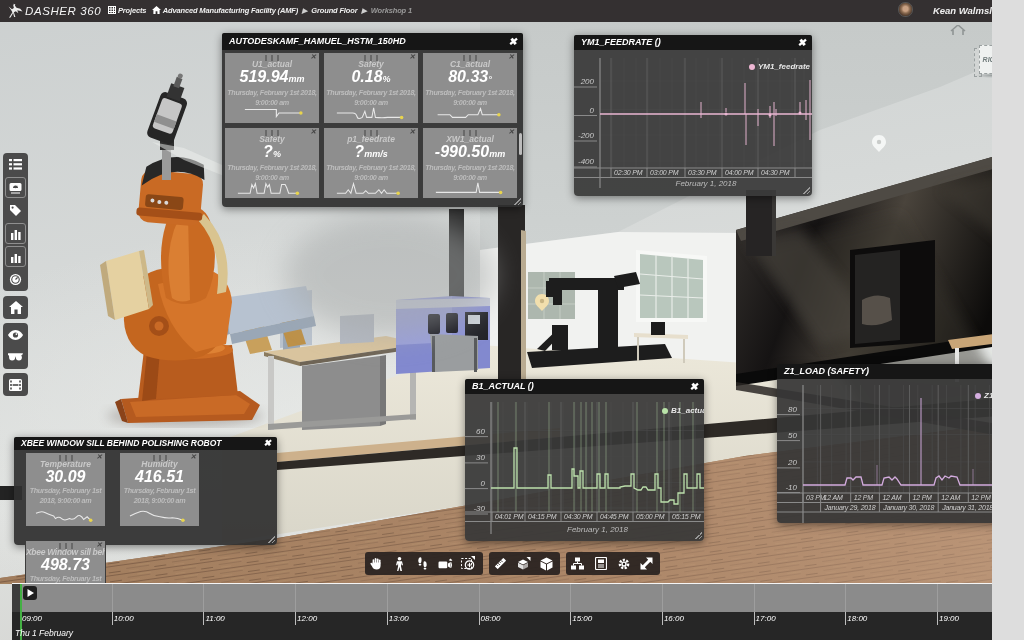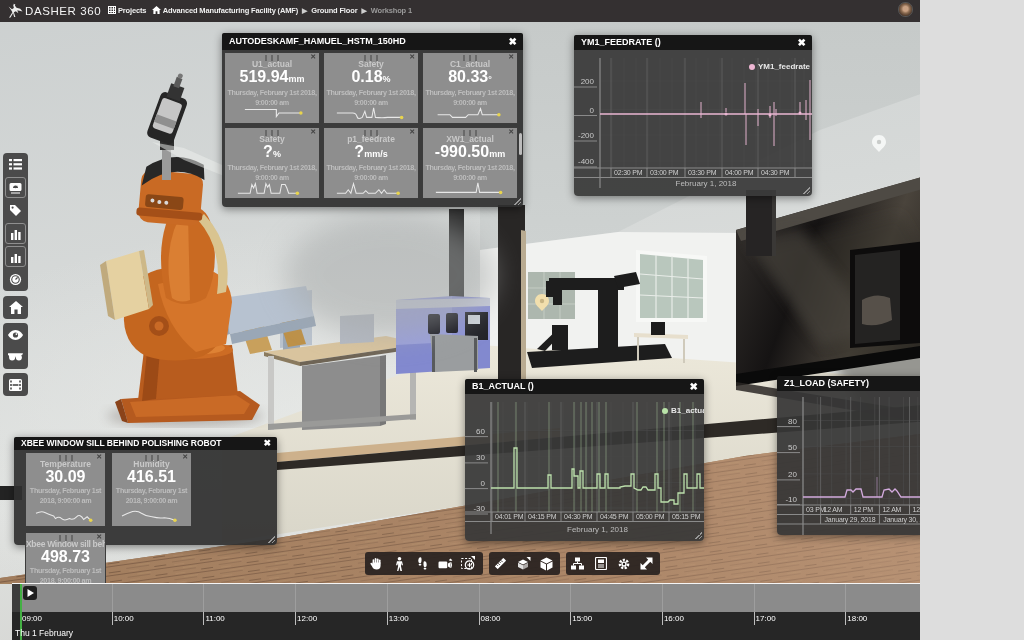--- a/index.html
+++ b/index.html
@@ -1,15 +1,15 @@
 <!DOCTYPE html>
 <html><head><meta charset="utf-8"><style>
 html,body{margin:0;padding:0;width:1024px;height:640px;overflow:hidden;background:#ddd;
 font-family:"Liberation Sans",sans-serif;}
-#app{position:relative;width:920px;height:640px;overflow:hidden;}
+#app{position:relative;width:992px;height:640px;overflow:hidden;font-style:italic;}
 .abs{position:absolute;}
 
 #topbar{position:absolute;left:0;top:0;width:1024px;height:22px;background:#343031;color:#eee;z-index:50;}
 #logo{position:absolute;left:25px;top:5px;font-size:11.5px;letter-spacing:0.6px;color:#f4f4f4;font-weight:400;}
 #crumbs{position:absolute;left:108px;top:0;height:22px;line-height:22px;font-size:7.5px;font-weight:bold;color:#f0f0f0;white-space:nowrap;letter-spacing:-0.15px;}
 #crumbs .dim{color:#9a9a9a;}
 #crumbs .sep{color:#cfcfcf;font-size:7px;padding:0 4px;}
 #user{position:absolute;right:12px;top:0;height:22px;line-height:22px;font-size:9.5px;font-weight:bold;color:#f0f0f0;}
 
 #scene{position:absolute;left:0;top:0;width:1024px;height:640px;}
@@ -474,21 +474,21 @@
             <circle cx="78" cy="13" r="2" fill="#e8d44d"></circle>
           </svg>
         </div>
  </div>
  <div class="abs" style="right:1px;top:100px;width:3px;height:22px;background:#bcbcbc;border-radius:2px"></div>
  <div class="rsz"></div>
 </div>
 
 <div class="panel" style="left:14px;top:437px;width:263px;height:108px">
  <div class="phead" style="height:13px;line-height:13px;font-size:8.5px">XBEE WINDOW SILL BEHIND POLISHING ROBOT<span class="x" style="line-height:13px;font-size:9px">✖</span></div>
- <div class="tiles" style="gap:5px;padding:2px 11px">
+ <div class="tiles" style="gap:13px;padding:2px 11px">
   <div class="tile" style="width:81px;height:75px">
           <div class="grip"></div>
           <div class="tx">✕</div>
    <div class="lbl">Temperature</div>
           <div class="val">30.09</div>
    <div class="dt">Thursday, February 1st<br>2018, 9:00:00 am</div>
    <svg class="abs" style="left:2px;bottom:3px" width="76" height="15" viewBox="0 0 76 17">
             <path d="M4 6 Q10 3 14 5 T24 9 L26 12 Q30 9 33 12 T42 12 Q46 14 50 10 T58 13 L62 10 L66 14" fill="none" stroke="#e8e8e8" stroke-width="1.2"></path>
             <circle cx="66" cy="14" r="2" fill="#e8d44d"></circle>
           </svg>
@@ -665,21 +665,21 @@
           <line x1="199" y1="8" x2="199" y2="118" stroke="#a8c79c" stroke-width="1.6" opacity="0.3"></line>
           <line x1="215" y1="8" x2="215" y2="118" stroke="#a8c79c" stroke-width="1.6" opacity="0.3"></line>
           <line x1="228" y1="8" x2="228" y2="118" stroke="#a8c79c" stroke-width="1.6" opacity="0.3"></line>
           <path d="M26 94 H49 V54 H52 V94 H83 V81 H86 V94 H107 V75 H109 V82 H113 V94 H115 V77 H118 V94 H132 V80 H135 V94 H140 V80 H143 V94 H155 V93 L160 92 H166 V80 H169 V94 L173 96 H176 L178 93 H181 L183 96 H190 V80 H193 V94 H196 V108 H203 L205 106 H209 V110 H213 V99 H219 V80 H222 V94 H232 V80 H235 V94 H239" fill="none" stroke="#bce0ac" stroke-width="1.3"></path>
         </svg>
   <div class="legend" style="left:197px;top:12px;white-space:nowrap"><i style="background:#b9e3a8"></i>B1_actual</div>
  </div>
  <div class="rsz"></div>
 </div>
 
-<div class="panel" style="left:777px;top:376px;width:236px;height:159px;background:rgba(54,54,54,0.93)">
+<div class="panel" style="left:777px;top:364px;width:236px;height:159px;background:rgba(54,54,54,0.93)">
  <div class="phead">Z1_LOAD (SAFETY)<span class="x">✖</span></div>
  <div class="chart" style="height:144px">
   <svg class="abs" style="left:0;top:0" width="236" height="144" viewBox="0 0 236 144" id="z1c">
           <line x1="26" y1="6" x2="26" y2="114" stroke="#4a4a4a" stroke-width="0.7"></line>
           <line x1="40.35" y1="6" x2="40.35" y2="114" stroke="#4a4a4a" stroke-width="0.7"></line>
           <line x1="54.7" y1="6" x2="54.7" y2="114" stroke="#4a4a4a" stroke-width="0.7"></line>
           <line x1="69.05" y1="6" x2="69.05" y2="114" stroke="#4a4a4a" stroke-width="0.7"></line>
           <line x1="83.39999999999999" y1="6" x2="83.39999999999999" y2="114" stroke="#4a4a4a" stroke-width="0.7"></line>
           <line x1="97.74999999999999" y1="6" x2="97.74999999999999" y2="114" stroke="#4a4a4a" stroke-width="0.7"></line>
           <line x1="112.09999999999998" y1="6" x2="112.09999999999998" y2="114" stroke="#4a4a4a" stroke-width="0.7"></line>

